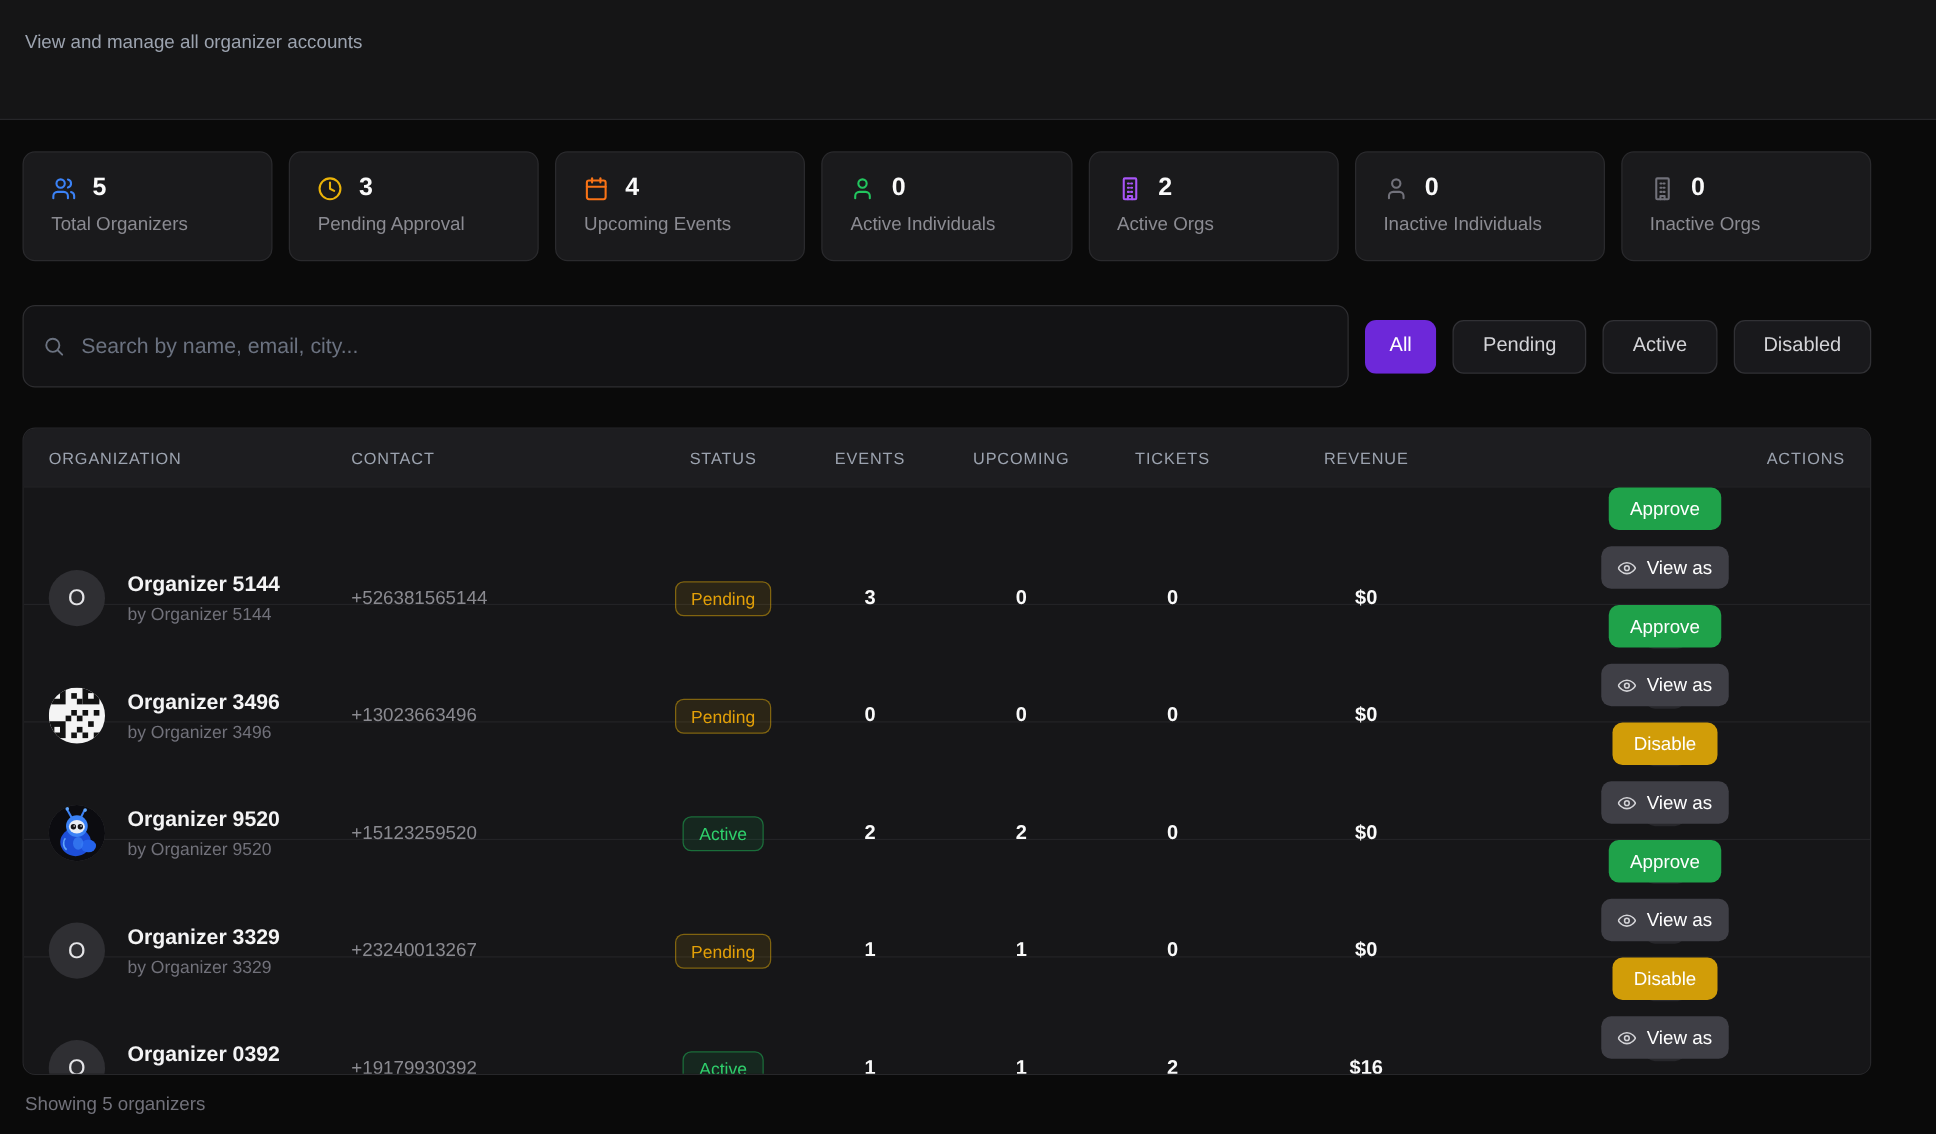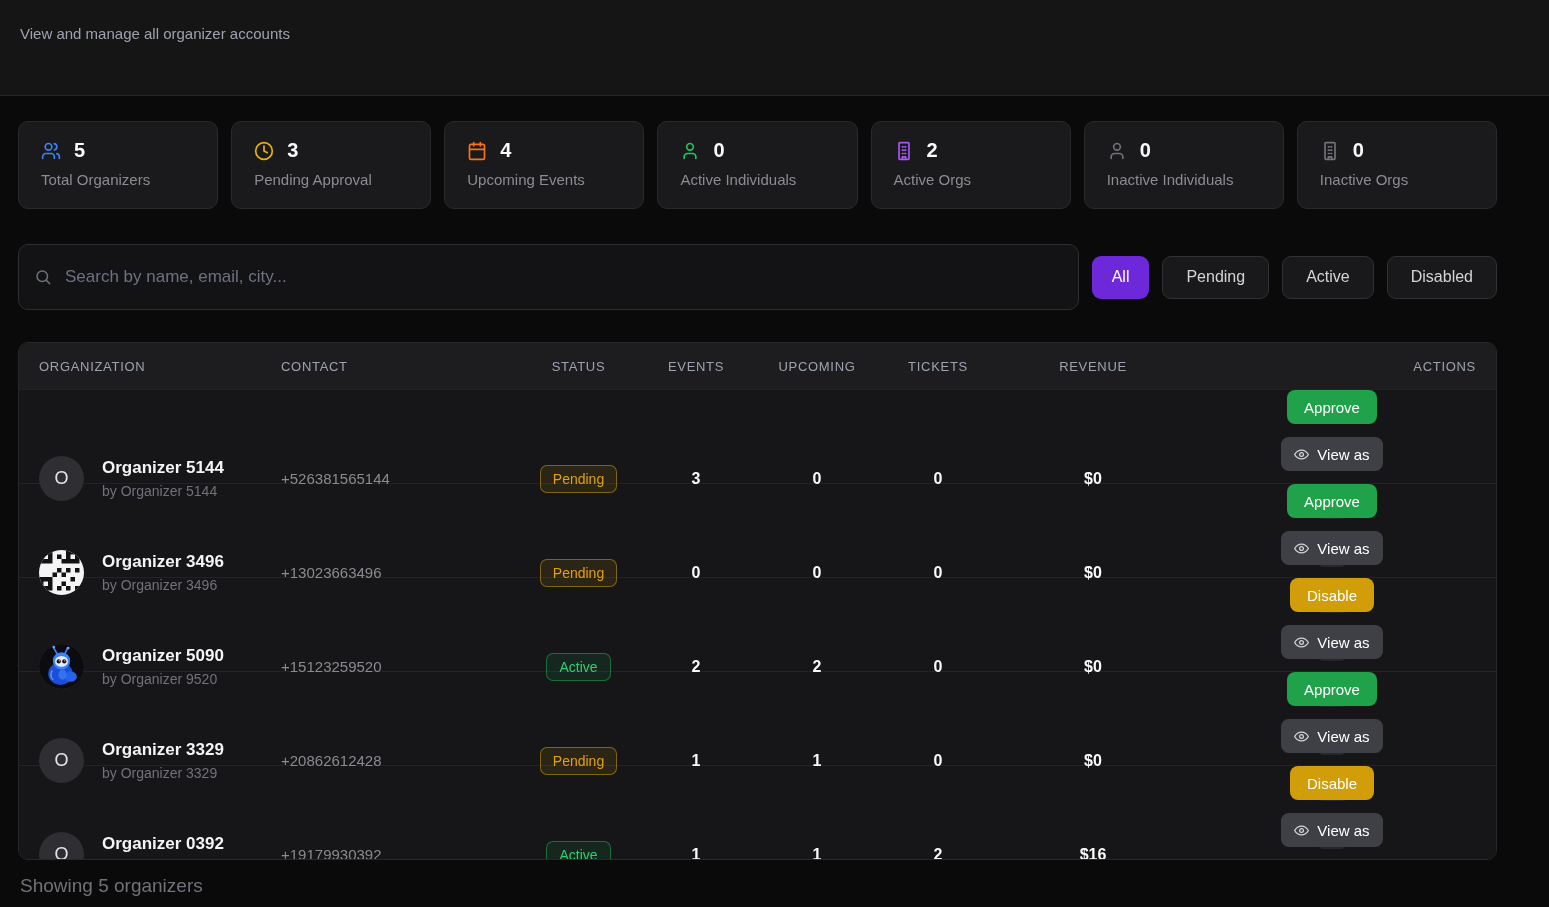--- a/index.html
+++ b/index.html
@@ -127,21 +127,21 @@
   .btn-viewas svg { width:15px; height:15px; color:#d4d4d8; }
   .icon-btn {
     width:35px; height:35px;
     background:#27272b; border:none; border-radius:8px;
     display:flex; align-items:center; justify-content:center;
     cursor:pointer; color:#a1a1aa;
   }
   .icon-btn svg { width:17px; height:17px; }
   .icon-btn--chevron { width:32px; }
 
-  .table-footer { margin:15px 0 0 2px; font-size:19px; color:#71717a; }
+  .table-footer { margin:15px 0 0 2px; font-size:15px; color:#71717a; }
 </style>
 </head>
 <body>
 
 <svg width="0" height="0" style="position:absolute" aria-hidden="true">
   <defs>
     <symbol id="users-icon" viewBox="0 0 24 24" fill="none" stroke="currentColor" stroke-width="2" stroke-linecap="round" stroke-linejoin="round">
       <path d="M16 21v-2a4 4 0 0 0-4-4H6a4 4 0 0 0-4 4v2"></path>
         <circle cx="9" cy="7" r="4"></circle>
       <path d="M22 21v-2a4 4 0 0 0-3-3.87"></path>
@@ -415,21 +415,21 @@
           <circle cx="22" cy="16.5" r="8.5" fill="#3b82f6"></circle>
           <ellipse cx="22" cy="17" rx="6.3" ry="5.3" fill="#e9eef6"></ellipse>
           <circle cx="19.3" cy="17" r="2.1" fill="#15151a"></circle>
           <circle cx="24.7" cy="17" r="2.1" fill="#15151a"></circle>
           <circle cx="19.9" cy="16.4" r="0.6" fill="#fff"></circle>
           <circle cx="25.3" cy="16.4" r="0.6" fill="#fff"></circle>
           <ellipse cx="23" cy="30" rx="4" ry="5" fill="#3b82f6" opacity="0.7"></ellipse>
         </svg>
       </div>
       <div>
-        <div class="org-name">Organizer 5090</div>
+        <div class="org-name">Organizer 9520</div>
         <div class="org-by">by Organizer 9520</div>
       </div>
     </div>
     <div class="contact-cell">+15123259520</div>
     <div class="status-cell">
       <span class="badge badge--active" style="color: rgb(47, 208, 108);">Active</span>
     </div>
     <div class="num-cell">2</div>
     <div class="num-cell">2</div>
     <div class="num-cell">0</div>
@@ -459,21 +459,21 @@
     <div class="org-cell">
       <div class="avatar">
         <span class="avatar-letter">O</span>
 
       </div>
       <div>
         <div class="org-name">Organizer 3329</div>
         <div class="org-by">by Organizer 3329</div>
       </div>
     </div>
-    <div class="contact-cell">+20862612428</div>
+    <div class="contact-cell">+23240013267</div>
     <div class="status-cell">
       <span class="badge badge--pending" style="color: rgb(227, 160, 8);">Pending</span>
     </div>
     <div class="num-cell">1</div>
     <div class="num-cell">1</div>
     <div class="num-cell">0</div>
     <div class="num-cell">$0</div>
     <div class="actions-cell">
       <button class="btn-primary" style="background: rgb(31, 162, 74);">Approve</button>
       <button class="btn-viewas">

